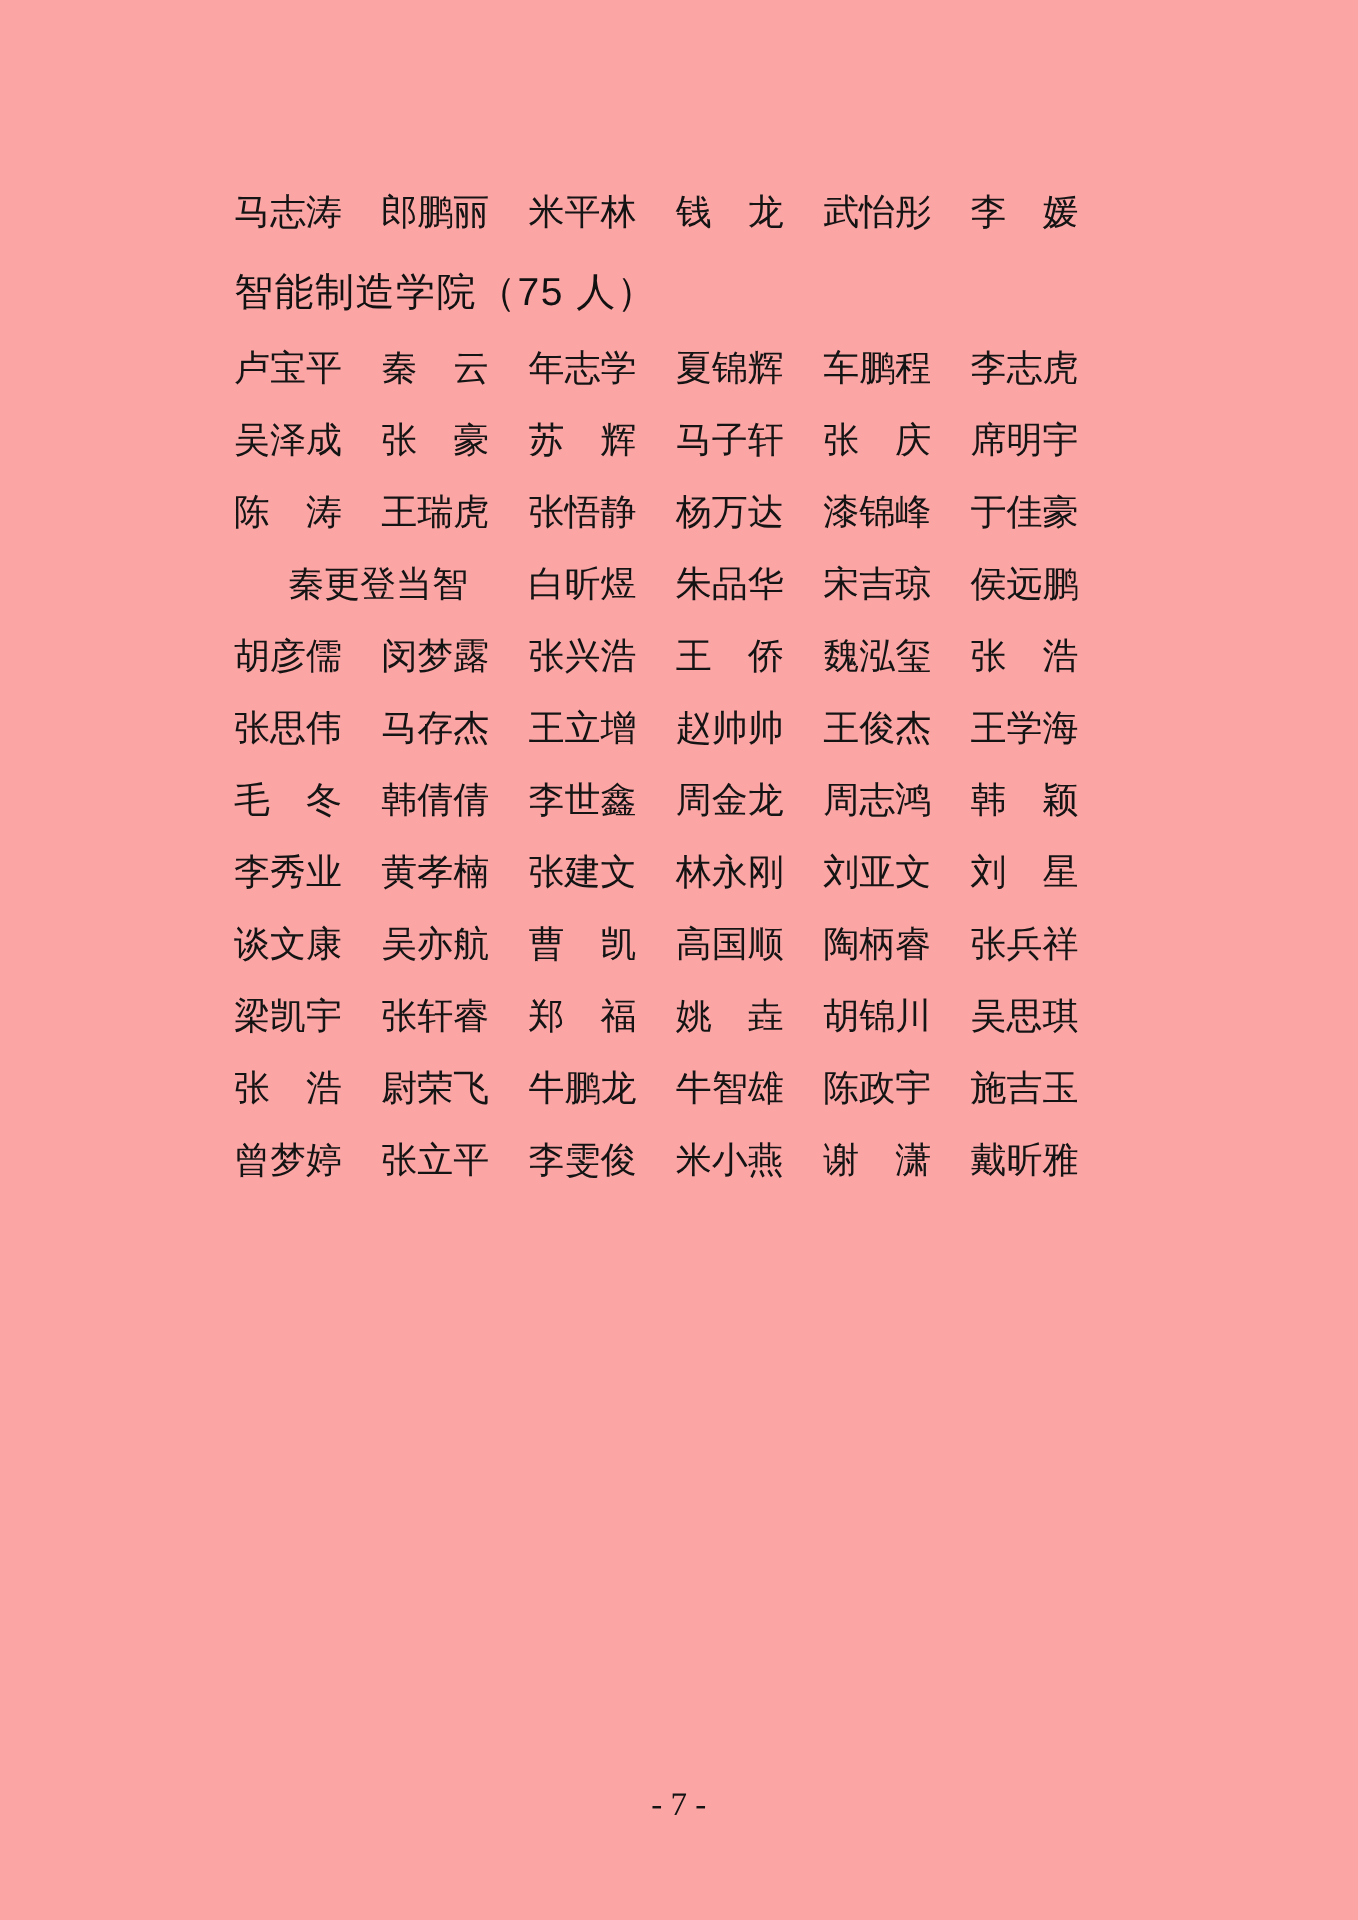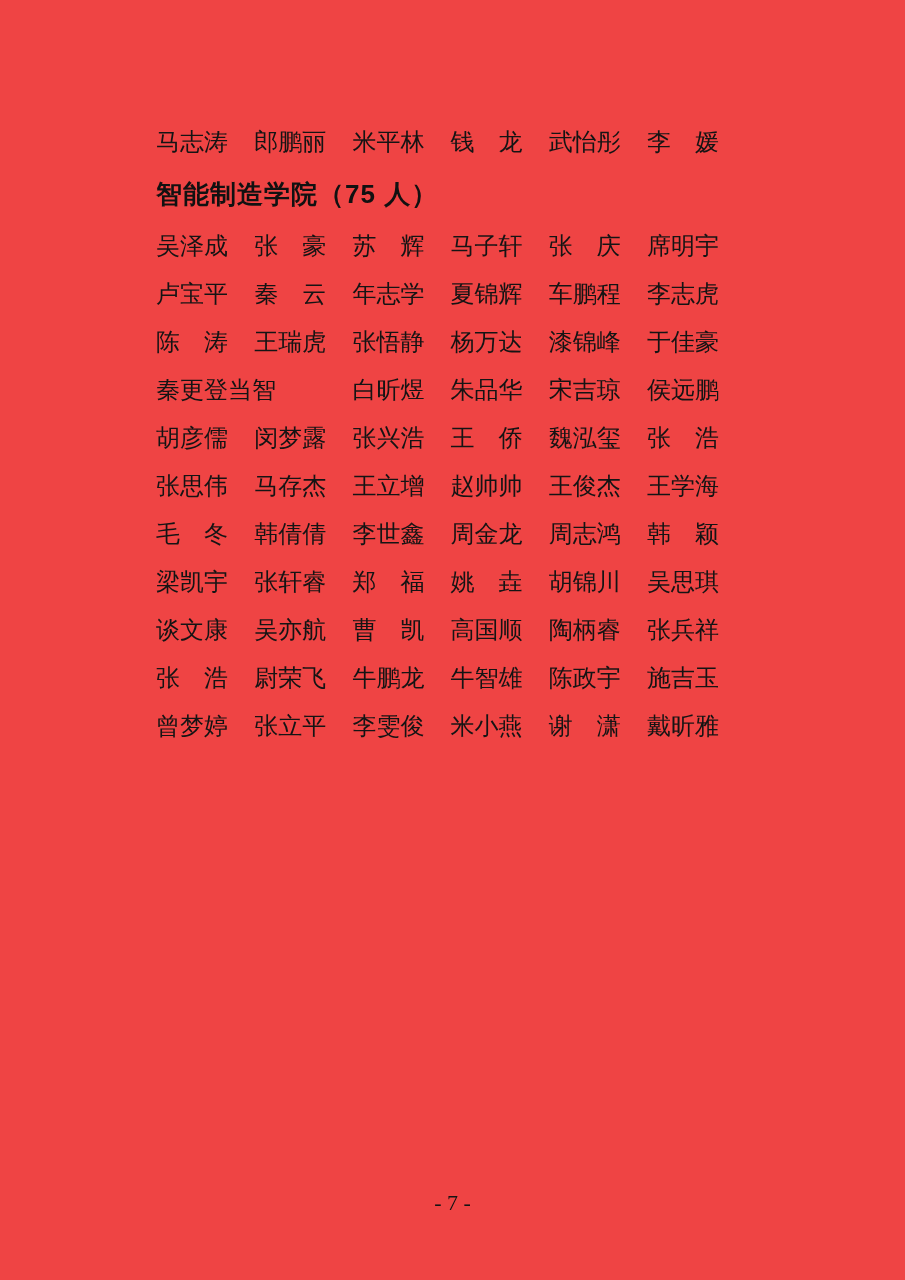--- a/index.html
+++ b/index.html
@@ -11,21 +11,21 @@
     width: 905px;
     height: 1280px;
     position: relative;
     overflow: hidden;
     font-family: "Liberation Serif", "DejaVu Serif", serif;
     color: #141414;
   }
   .page {
     position: absolute;
     inset: 0;
-    background: #ef4444;
+    background: #fca5a5;
   }
   .content {
     position: absolute;
     left: 156px;
     top: 118px;
     width: 563px;
   }
   .name-row {
     display: grid;
     grid-template-columns: repeat(6, 72px);
@@ -35,24 +35,25 @@
     font-size: 24px;
     line-height: 48px;
   }
   .name-cell {
     white-space: pre;
     text-align: left;
     font-weight: 400;
   }
   .name-cell.span2 {
     grid-column: span 2;
+    margin-left: 36px;
   }
   .section-heading {
     font-family: "Liberation Sans", "DejaVu Sans", sans-serif;
-    font-weight: 700;
+    font-weight: 400;
     font-size: 26px;
     line-height: 56px;
     height: 56px;
     margin: 0;
     color: #111111;
     letter-spacing: 1px;
   }
   .page-number {
     position: absolute;
     left: 0;
@@ -79,34 +80,34 @@
           <div class="name-cell">钱　龙</div>
           <div class="name-cell">武怡彤</div>
           <div class="name-cell">李　媛</div>
         </div>
       </div>
 
     <h2 class="section-heading">智能制造学院（75 人）</h2>
 
     <div>
         <div class="name-row">
+          <div class="name-cell">卢宝平</div>
+          <div class="name-cell">秦　云</div>
+          <div class="name-cell">年志学</div>
+          <div class="name-cell">夏锦辉</div>
+          <div class="name-cell">车鹏程</div>
+          <div class="name-cell">李志虎</div>
+        </div>
+        <div class="name-row">
           <div class="name-cell">吴泽成</div>
           <div class="name-cell">张　豪</div>
           <div class="name-cell">苏　辉</div>
           <div class="name-cell">马子轩</div>
           <div class="name-cell">张　庆</div>
           <div class="name-cell">席明宇</div>
-        </div>
-        <div class="name-row">
-          <div class="name-cell">卢宝平</div>
-          <div class="name-cell">秦　云</div>
-          <div class="name-cell">年志学</div>
-          <div class="name-cell">夏锦辉</div>
-          <div class="name-cell">车鹏程</div>
-          <div class="name-cell">李志虎</div>
         </div>
         <div class="name-row">
           <div class="name-cell">陈　涛</div>
           <div class="name-cell">王瑞虎</div>
           <div class="name-cell">张悟静</div>
           <div class="name-cell">杨万达</div>
           <div class="name-cell">漆锦峰</div>
           <div class="name-cell">于佳豪</div>
         </div>
         <div class="name-row">
@@ -134,34 +135,42 @@
         </div>
         <div class="name-row">
           <div class="name-cell">毛　冬</div>
           <div class="name-cell">韩倩倩</div>
           <div class="name-cell">李世鑫</div>
           <div class="name-cell">周金龙</div>
           <div class="name-cell">周志鸿</div>
           <div class="name-cell">韩　颖</div>
         </div>
         <div class="name-row">
-          <div class="name-cell">梁凯宇</div>
-          <div class="name-cell">张轩睿</div>
-          <div class="name-cell">郑　福</div>
-          <div class="name-cell">姚　垚</div>
-          <div class="name-cell">胡锦川</div>
-          <div class="name-cell">吴思琪</div>
+          <div class="name-cell">李秀业</div>
+          <div class="name-cell">黄孝楠</div>
+          <div class="name-cell">张建文</div>
+          <div class="name-cell">林永刚</div>
+          <div class="name-cell">刘亚文</div>
+          <div class="name-cell">刘　星</div>
         </div>
         <div class="name-row">
           <div class="name-cell">谈文康</div>
           <div class="name-cell">吴亦航</div>
           <div class="name-cell">曹　凯</div>
           <div class="name-cell">高国顺</div>
           <div class="name-cell">陶柄睿</div>
           <div class="name-cell">张兵祥</div>
+        </div>
+        <div class="name-row">
+          <div class="name-cell">梁凯宇</div>
+          <div class="name-cell">张轩睿</div>
+          <div class="name-cell">郑　福</div>
+          <div class="name-cell">姚　垚</div>
+          <div class="name-cell">胡锦川</div>
+          <div class="name-cell">吴思琪</div>
         </div>
         <div class="name-row">
           <div class="name-cell">张　浩</div>
           <div class="name-cell">尉荣飞</div>
           <div class="name-cell">牛鹏龙</div>
           <div class="name-cell">牛智雄</div>
           <div class="name-cell">陈政宇</div>
           <div class="name-cell">施吉玉</div>
         </div>
       </div>

